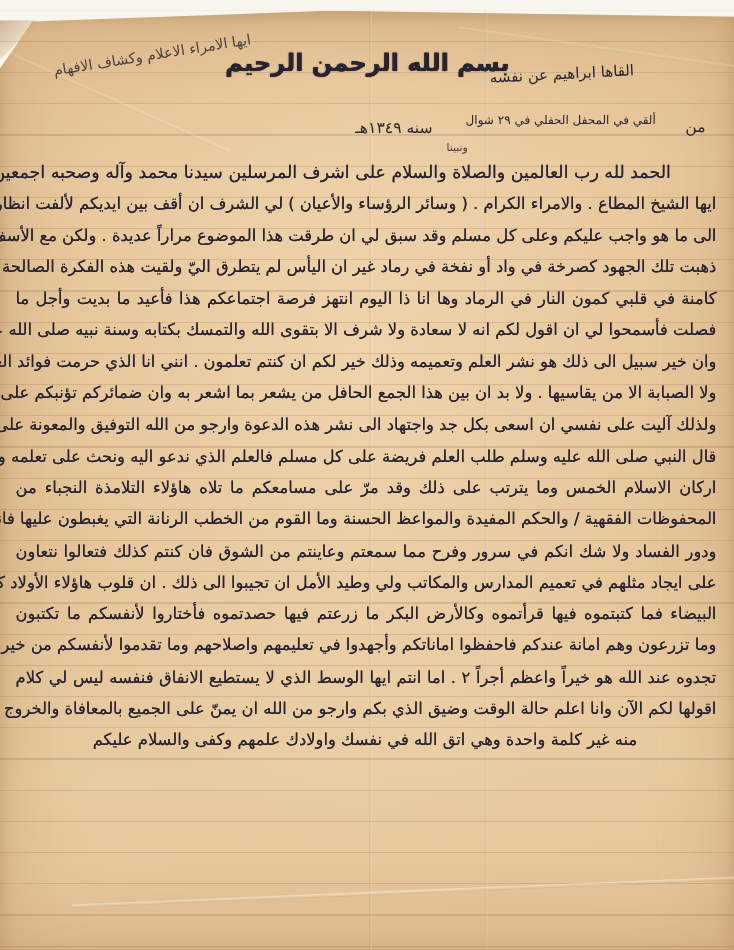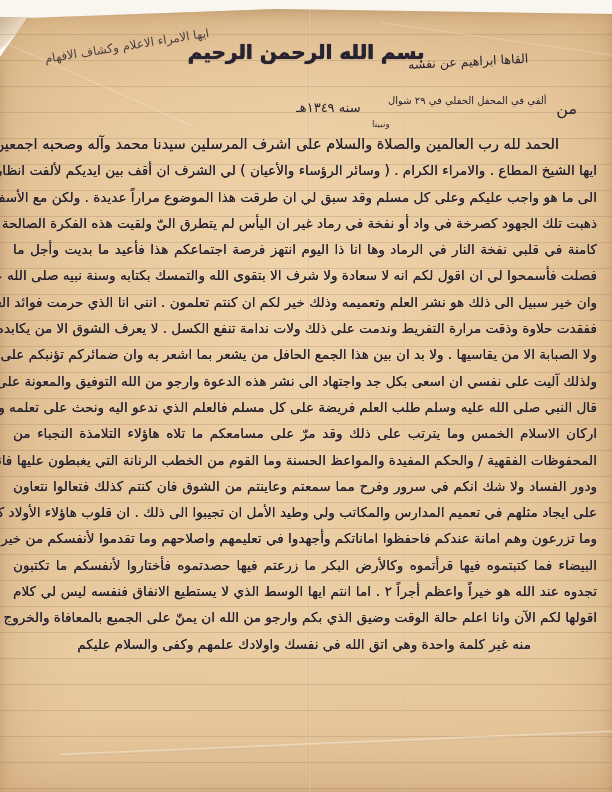--- a/index.html
+++ b/index.html
@@ -49,21 +49,21 @@
   }
   .note-top-right {
     position:absolute; right:14px; top:52px; width:190px;
     transform:rotate(-3deg); font-size:12.5px; text-align:left;
   }
   .basmala {
     position:absolute; left:50%; top:40px; transform:translateX(-50%);
     font-size:20px; font-weight:bold; letter-spacing:-1px;
     text-shadow:0 0 1px #282331, 0.4px 0.4px 0 #282331;
   }
-  .from-label { position:absolute; right:35px; top:99px; font-size:16px; }
+  .from-label { position:absolute; right:24px; top:99px; font-size:13px; }
   .occasion  { position:absolute; left:388px; top:95px; font-size:10px; }
   .yearline  { position:absolute; left:296px; top:100px; font-size:13px;text-align:right; }
   .interlinear { position:absolute; left:372px; top:119px; font-size:9px; opacity:.9; }
 
   
   .letter-body {
     position:absolute; left:13px; right:15px; top:131px;
     font-size:13.6px;
   }
   .mline {
@@ -93,30 +93,29 @@
   <div class="ink from-label">من</div>
   <div class="ink occasion">ألقي في المحفل الحفلي في ٢٩ شوال</div>
   <div class="ink yearline">سنه ١٣٤٩هـ</div>
   <div class="ink interlinear">ونبينا</div>
 
   <div class="ink letter-body" dir="rtl">
     <span class="mline opening">الحمد لله رب العالمين والصلاة والسلام على اشرف المرسلين سيدنا محمد وآله وصحبه اجمعين</span>
     <span class="mline">ايها الشيخ المطاع .  والامراء الكرام . ( وسائر الرؤساء والأعيان )  لي الشرف ان أقف بين ايديكم لألفت انظاركم</span>
     <span class="mline">الى ما هو واجب عليكم وعلى كل مسلم   وقد سبق لي ان طرقت هذا الموضوع مراراً عديدة . ولكن مع الأسف الشديد</span>
     <span class="mline">ذهبت تلك الجهود كصرخة في واد أو نفخة في رماد غير ان اليأس لم يتطرق اليّ ولقيت هذه الفكرة الصالحة</span>
-    <span class="mline">كامنة في قلبي نفخة النار في الرماد وها انا ذا اليوم انتهز فرصة اجتماعكم هذا فأعيد ما بديت وأجل ما</span>
+    <span class="mline">كامنة في قلبي كمون النار في الرماد وها انا ذا اليوم انتهز فرصة اجتماعكم هذا فأعيد ما بديت وأجل ما</span>
     <span class="mline">فصلت فأسمحوا لي ان اقول لكم انه لا سعادة ولا شرف الا بتقوى الله والتمسك بكتابه وسنة نبيه صلى الله عليه</span>
     <span class="mline">وان خير سبيل الى ذلك هو نشر العلم وتعميمه وذلك خير لكم ان كنتم تعلمون . انني انا الذي حرمت فوائد العلم</span>
-    <span class="mline">ففقدت حلاوة وذقت مرارة التفريط وندمت على ذلك ولات ندامة تنفع الكسل . لا يعرف الشوق الا من يكابده</span>
     <span class="mline">ولا الصبابة الا من يقاسيها . ولا بد ان بين هذا الجمع الحافل من يشعر بما اشعر به وان ضمائركم تؤنبكم على التفريط</span>
     <span class="mline">ولذلك آليت على نفسي ان اسعى بكل جد واجتهاد الى نشر هذه الدعوة وارجو من الله التوفيق والمعونة على ذلك</span>
     <span class="mline">قال النبي صلى الله عليه وسلم طلب العلم فريضة على كل مسلم   فالعلم الذي ندعو اليه ونحث على تعلمه ونشره هو ما تظمن</span>
     <span class="mline">اركان الاسلام الخمس وما يترتب على ذلك وقد مرّ على مسامعكم ما تلاه هاؤلاء التلامذة النجباء من</span>
     <span class="mline">المحفوظات الفقهية / والحكم المفيدة والمواعظ الحسنة وما القوم من الخطب الرنانة التي يغبطون عليها فانا لا</span>
     <span class="mline">ودور الفساد ولا شك انكم في سرور وفرح مما سمعتم وعاينتم من الشوق فان كنتم كذلك فتعالوا نتعاون</span>
     <span class="mline">على ايجاد مثلهم في تعميم المدارس والمكاتب ولي وطيد الأمل ان تجيبوا الى ذلك . ان قلوب هاؤلاء الأولاد كالصحيفة</span>
+    <span class="mline">البيضاء فما كتبتموه فيها قرأتموه وكالأرض البكر ما زرعتم فيها حصدتموه فأختاروا لأنفسكم ما تكتبون</span>
     <span class="mline">وما تزرعون وهم امانة عندكم فاحفظوا اماناتكم وأجهدوا في تعليمهم واصلاحهم وما تقدموا لأنفسكم من خير</span>
-    <span class="mline">البيضاء فما كتبتموه فيها قرأتموه وكالأرض البكر ما زرعتم فيها حصدتموه فأختاروا لأنفسكم ما تكتبون</span>
     <span class="mline">تجدوه عند الله هو خيراً واعظم أجراً ٢ .  اما انتم ايها الوسط الذي لا يستطيع الانفاق فنفسه ليس لي كلام</span>
     <span class="mline">اقولها لكم الآن وانا اعلم حالة الوقت وضيق الذي بكم وارجو من الله ان يمنّ على الجميع بالمعافاة والخروج</span>
     <span class="mline closing">منه غير كلمة واحدة وهي اتق الله في نفسك واولادك علمهم وكفى والسلام عليكم</span>
   </div>
 </div>
 
 </body></html>

